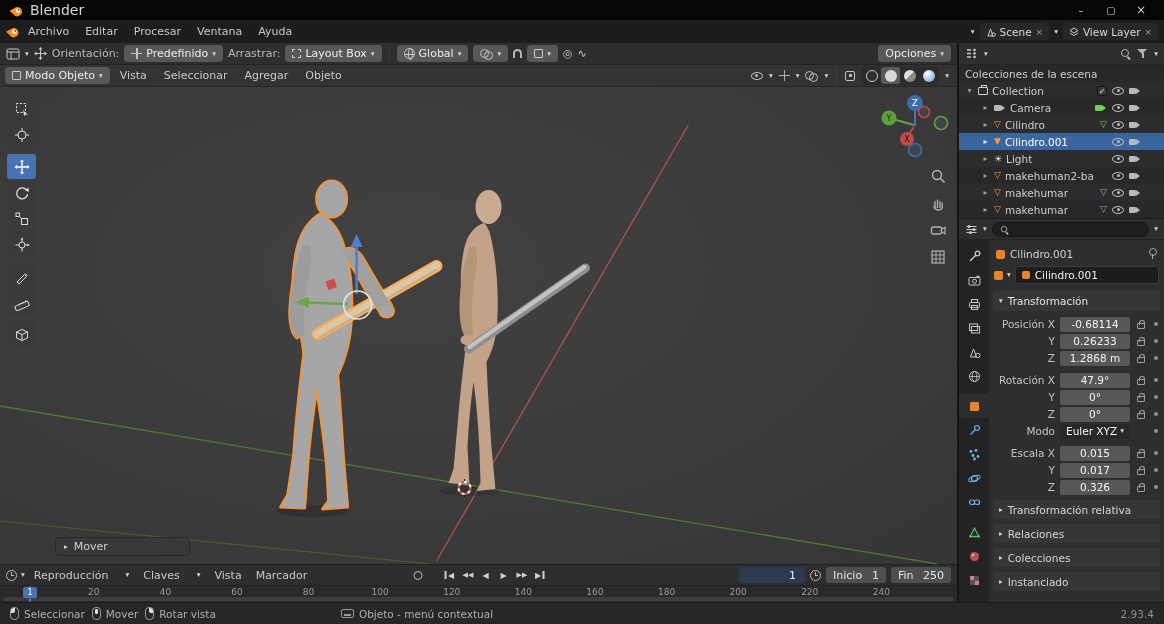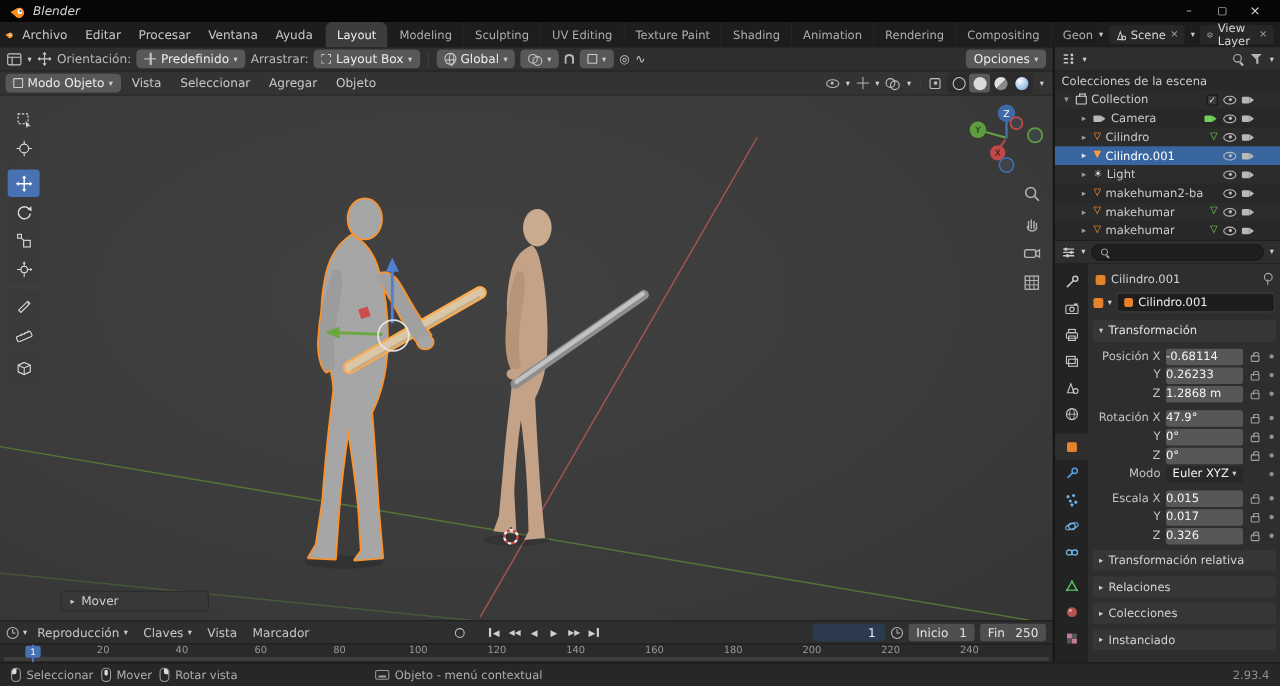--- a/index.html
+++ b/index.html
@@ -2,21 +2,21 @@
 <html><head>
 <meta charset="utf-8">
 <style>
   * { margin:0; padding:0; box-sizing:border-box; user-select:none; }
   html,body { width:1164px; height:624px; overflow:hidden; }
   body { background:#111; font-family:"DejaVu Sans", sans-serif; font-size:11px; color:#d1d1d1; }
   .app { width:1164px; height:624px; display:flex; flex-direction:column; }
 
   
   .titlebar { height:20px; background:#060606; display:flex; align-items:center; padding:0 8px; gap:7px; flex:none; }
-  .titlebar .appname { color:#d6d6d6; font-size:11px;font-style:italic; }
+  .titlebar .appname { color:#d6d6d6; font-size:14px; }
   .winbtns { margin-left:auto; display:flex; }
   .winbtn { width:30px; height:20px; display:flex; align-items:center; justify-content:center; color:#cfcfcf; font-size:10px; }
 
   
   .topbar { height:23px; background:#1d1d1d; display:flex; align-items:stretch; padding:0 4px; flex:none; }
   .blogo { align-self:center; display:block; }
   .menu-item { display:flex; align-items:center; padding:0 8px; color:#c8c8c8; }
   .ws-tabs { display:flex; margin-left:4px; }
   .ws { display:flex; align-items:center; padding:0 10px; color:#aeaeae; border-left:1px solid #242424; font-size:10.5px; white-space:nowrap; }
   .ws.active { background:#3d3d3d; color:#f0f0f0; border-radius:6px 6px 0 0; border-left:none; }
@@ -62,21 +62,21 @@
   .shseg { width:19px; height:17px; display:flex; align-items:center; justify-content:center; border-radius:3px; }
   .shseg.active { background:#5a5a5a; }
   .sph { width:12px; height:12px; border-radius:50%; flex:none; }
   .sph.wire { border:1px solid #c6c6c6; }
   .sph.solid { background:#d9d9d9; }
   .sph.mat { background:linear-gradient(135deg,#e0e0e0 0 50%, #8a8a8a 50% 100%); }
   .sph.rend { background:radial-gradient(circle at 35% 30%, #fdfdfd, #9ec3e8 60%, #5b88b8); }
 
   
   .tl-header { height:21px; background:#2e2e2e; border-top:1px solid #202020; display:flex; align-items:center; gap:4px; padding:0 6px; position:relative; flex:none; }
-  .tl-menu { color:#c6c6c6; display:flex; gap:4px; align-items:center; padding:0 5px; }
+  .tl-menu { color:#c6c6c6; display:flex; gap:17px; align-items:center; padding:0 5px; }
   .transport { position:absolute; left:50%; transform:translateX(-50%); display:flex; gap:3px; align-items:center; }
   .tbtn { min-width:15px; height:16px; display:flex; align-items:center; justify-content:center; color:#cfcfcf; font-size:8px; gap:1px; }
   .tbtn .sm { font-size:7px; letter-spacing:-1px; }
   .vbar { width:2px; height:8px; background:#cfcfcf; }
   .recdot { width:9px; height:9px; border-radius:50%; border:1.5px solid #b9b9b9; }
   .tl-fields { margin-left:auto; display:flex; gap:5px; align-items:center; }
   .frame-field { width:66px; height:16px; background:#2c3a50; border-radius:3px; color:#e9f0fa; display:flex; align-items:center; justify-content:flex-end; padding:0 9px; }
   .range-pill { width:60px; height:16px; background:#4f4f4f; border-radius:3px; display:flex; align-items:center; justify-content:space-between; padding:0 7px; color:#e4e4e4; }
 
   .tl-track { height:17px; background:#2a2a2a; position:relative; border-top:1px solid #222; display:flex; padding-left:58px; flex:none; }
@@ -115,21 +115,21 @@
   .ptab.gap { margin-top:6px; }
   .ptab.active { background:#2e2e2e; border-radius:3px 0 0 3px; }
   .pcontent { flex:1; background:#2e2e2e; padding:4px 3px 0 3px; font-size:10.5px; overflow:hidden; }
   .crumb { height:20px; display:flex; align-items:center; gap:5px; padding:0 4px; color:#d2d2d2; }
   .objsq { width:9px; height:9px; background:#e8822c; border-radius:2px; flex:none; }
   .name-row { display:flex; align-items:center; gap:4px; margin:2px 2px 7px 2px; }
   .name-field { flex:1; height:18px; background:#1d1d1d; border:1px solid #3a3a3a; border-radius:3px; display:flex; align-items:center; gap:5px; padding:0 6px; color:#efefef; }
   .sec-open { height:20px; background:#363636; border-radius:3px; display:flex; align-items:center; gap:5px; padding:0 6px; color:#e2e2e2; margin:0 1px 5px 1px; }
   .frow { display:flex; align-items:center; height:16px; margin:0 1px 1px 1px; gap:5px; }
   .flabel { width:62px; text-align:right; color:#c3c3c3; flex:none; white-space:nowrap; }
-  .fval { flex:1; height:15px; background:#575757; border-radius:2px; line-height:15px; color:#f4f4f4; overflow:hidden; }
+  .fval { flex:1; height:15px; background:#575757; border-radius:2px; text-align:center; line-height:15px; color:#f4f4f4; overflow:hidden; }
   .fval.drop { background:#282828; display:flex; align-items:center; justify-content:space-between; padding:0 6px; }
   .lockw { width:12px; display:flex; justify-content:center; flex:none; }
   .dotw { width:8px; display:flex; justify-content:center; flex:none; }
   .grp-space { height:5px; }
   .sec-closed { height:19px; background:#363636; border-radius:3px; display:flex; align-items:center; gap:5px; padding:0 6px; color:#d5d5d5; margin:5px 1px 0 1px; }
 
   
   .i-eye { width:12px; height:8px; border:1px solid #b8b8b8; border-radius:50%; position:relative; flex:none; }
   .i-eye::after { content:""; position:absolute; left:3.5px; top:1.5px; width:3px; height:3px; border-radius:50%; background:#b8b8b8; }
   .i-camv { width:12px; height:8px; position:relative; flex:none; }
@@ -201,32 +201,20 @@
     <svg class="blogo" width="16" height="13" viewBox="0 0 15 13">
         <path d="M1.5 6.8 L8 3.2 A4.6 4.6 0 1 1 5.6 10.4 Z" fill="#ff8f1f"></path>
         <circle cx="10" cy="6.6" r="2.2" fill="#fff"></circle>
         <circle cx="10.6" cy="6.1" r="1" fill="#2b65a0"></circle>
       </svg>
     <span class="menu-item">Archivo</span>
     <span class="menu-item">Editar</span>
     <span class="menu-item">Procesar</span>
     <span class="menu-item">Ventana</span>
     <span class="menu-item">Ayuda</span>
-    <div class="ws-tabs">
-      <span class="ws active">Layout</span>
-      <span class="ws">Modeling</span>
-      <span class="ws">Sculpting</span>
-      <span class="ws">UV Editing</span>
-      <span class="ws">Texture Paint</span>
-      <span class="ws">Shading</span>
-      <span class="ws">Animation</span>
-      <span class="ws">Rendering</span>
-      <span class="ws">Compositing</span>
-      <span class="ws cut">Geon</span>
-    </div>
     <div class="top-right">
       <span class="chev">▾</span>
       <span class="sel-pill">
         <svg width="10" height="10" viewBox="0 0 10 10">
             <path d="M2 9 L4.5 2 L7 9 Z" fill="none" stroke="#c8c8c8"></path>
             <circle cx="7.6" cy="7.6" r="1.8" fill="none" stroke="#c8c8c8"></circle>
           </svg>
         <span>Scene</span>
         <span class="x">×</span>
       </span>

